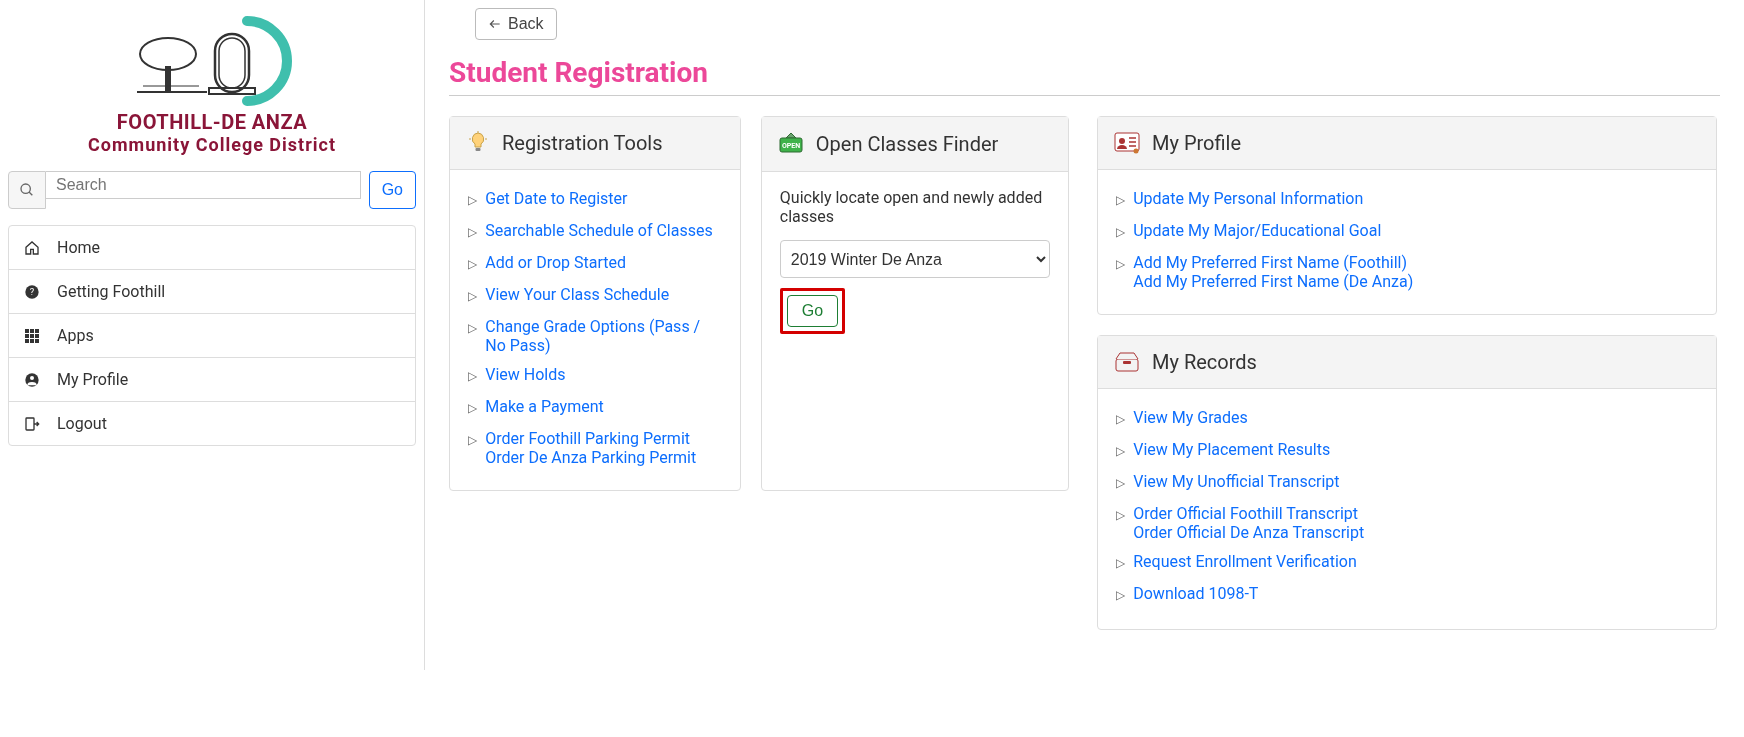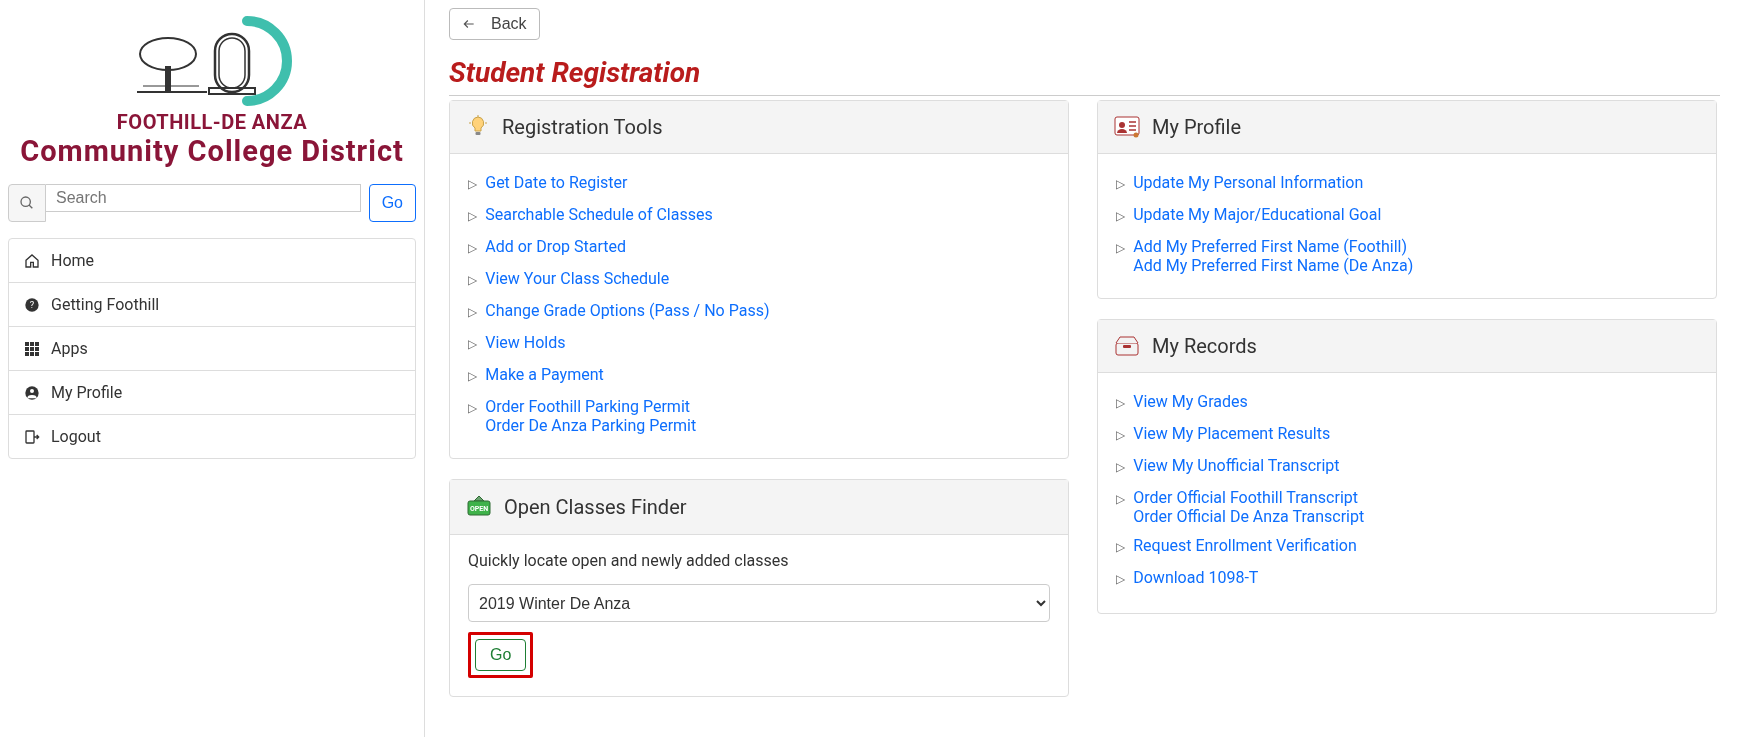--- a/index.html
+++ b/index.html
@@ -15,55 +15,55 @@
   .sidebar {
     width: 425px;
     min-width: 425px;
     padding: 8px;
     border-right: 1px solid #ddd;
     background: #fff;
   }
   .logo-wrap { text-align: center; padding: 8px 0 4px; }
   .logo-svg { display:inline-block; }
   .logo-text1 { color:#8a1538; font-weight:700; font-size:20px; letter-spacing:0.5px; }
-  .logo-text2 { color:#8a1538; font-weight:700; font-size:29px; letter-spacing:1px; }
+  .logo-text2 { color:#8a1538; font-weight:700; font-size:18px; letter-spacing:1px; }
   .search-row { display:flex; gap:0; margin: 12px 0 16px; }
   .search-icon-box {
     width:38px; height:38px; display:flex; align-items:center; justify-content:center;
     background:#f6f6f6; border:1px solid #ccc; border-radius:4px 0 0 4px; color:#666;
   }
   .search-input {
     flex:1; height:28px; border:1px solid #ccc; border-left:none; padding:0 10px; font-size:16px;
   }
   .search-go {
     height:38px; margin-left:8px; padding:0 12px; background:#fff; border:1px solid #0d6efd;
     color:#0d6efd; border-radius:4px; cursor:pointer; font-size:16px;
   }
   .nav {
     border:1px solid #ddd; border-radius:4px; overflow:hidden;
   }
   .nav-item {
-    display:flex; align-items:center; gap:10px;
+    display:flex; align-items:center; gap:16px;
     padding:12px 14px; border-bottom:1px solid #ddd; cursor:pointer; color:#333;
   }
   .nav-item:last-child { border-bottom:none; }
   .nav-icon { width:18px; display:inline-flex; justify-content:center; color:#333; }
 
   
   .main { flex:1; padding: 8px 24px 40px; }
   .back-btn {
-    display:inline-flex; align-items:center; gap:15px;
+    display:inline-flex; align-items:center; gap:6px;
     padding:6px 12px; border:1px solid #bbb; border-radius:4px; background:#fff; cursor:pointer;
-    color:#444; font-size:16px;
+    color:#444; font-size:16px;margin-left:26px;
   }
   .page-title {
-    font-size:28px; color:#b91c1c; border-bottom:1px solid #ccc; padding-bottom:6px; margin:16px 0 4px;font-style:italic;
+    font-size:28px; color:#ec4899; border-bottom:1px solid #ccc; padding-bottom:6px; margin:16px 0 20px;
   }
   .columns { display:flex; gap:28px; align-items:flex-start; }
-  .col-left { flex: 0 0 620px; display:flex; flex-direction:column; gap:20px; }
+  .col-left { flex: 0 0 620px; display:flex; flex-direction:row; gap:20px; }
   .col-right { flex: 0 0 620px; display:flex; flex-direction:column; gap:20px; }
 
   .panel { border:1px solid #ddd; border-radius:4px; background:#fff; }
   .panel-header {
     background:#f4f4f4; border-bottom:1px solid #ddd; padding:14px 16px;
     display:flex; align-items:center; gap:12px;
   }
   .panel-title { font-size:20px; color:#333; }
   .panel-body { padding:14px 18px 18px; }
   .link-list { list-style:none; padding:0; margin:0; }

